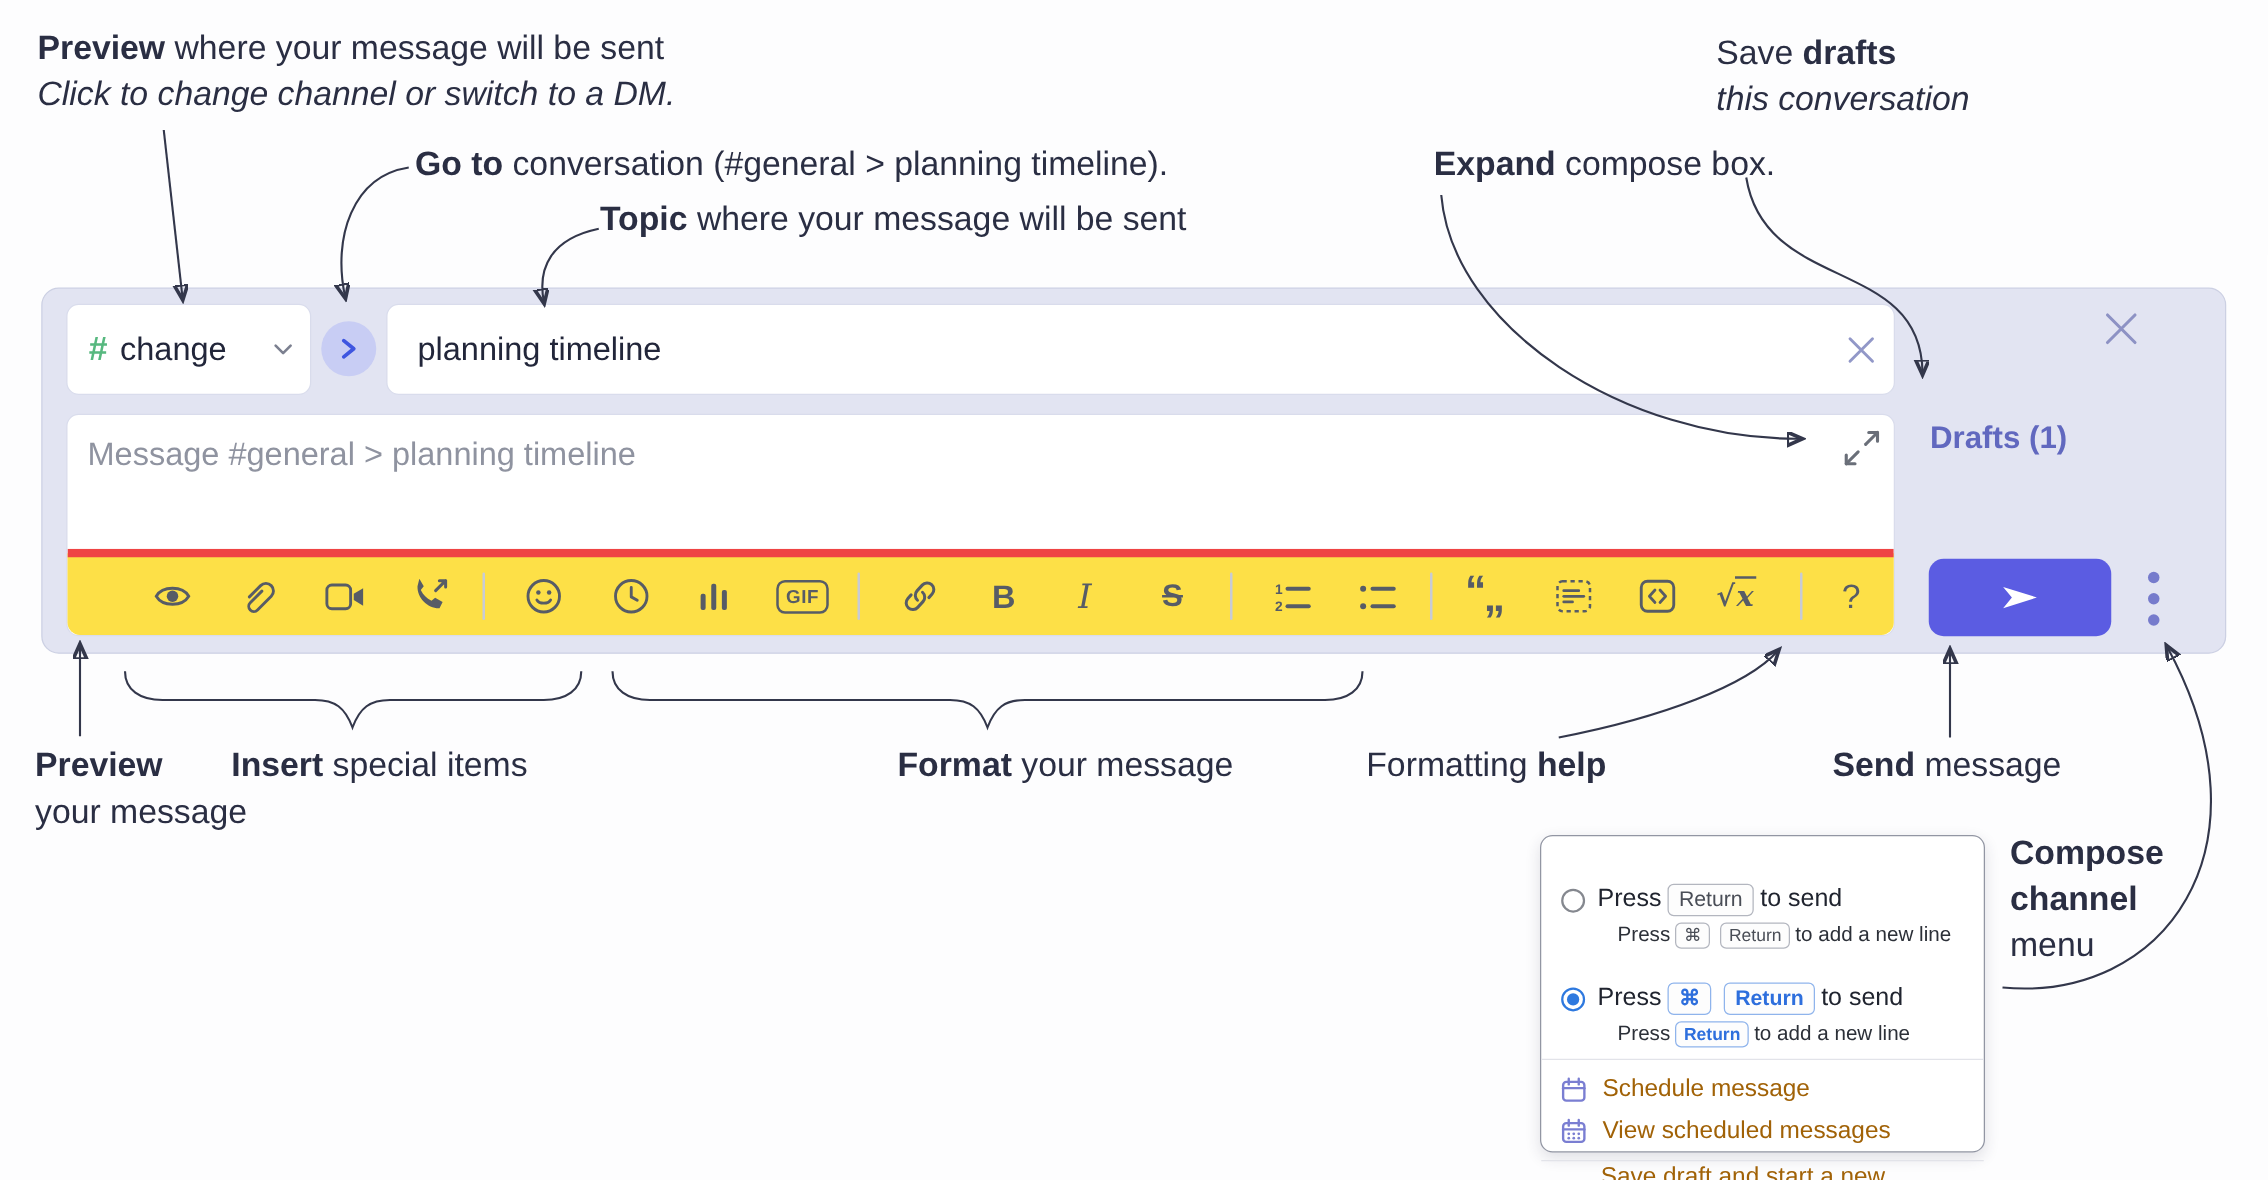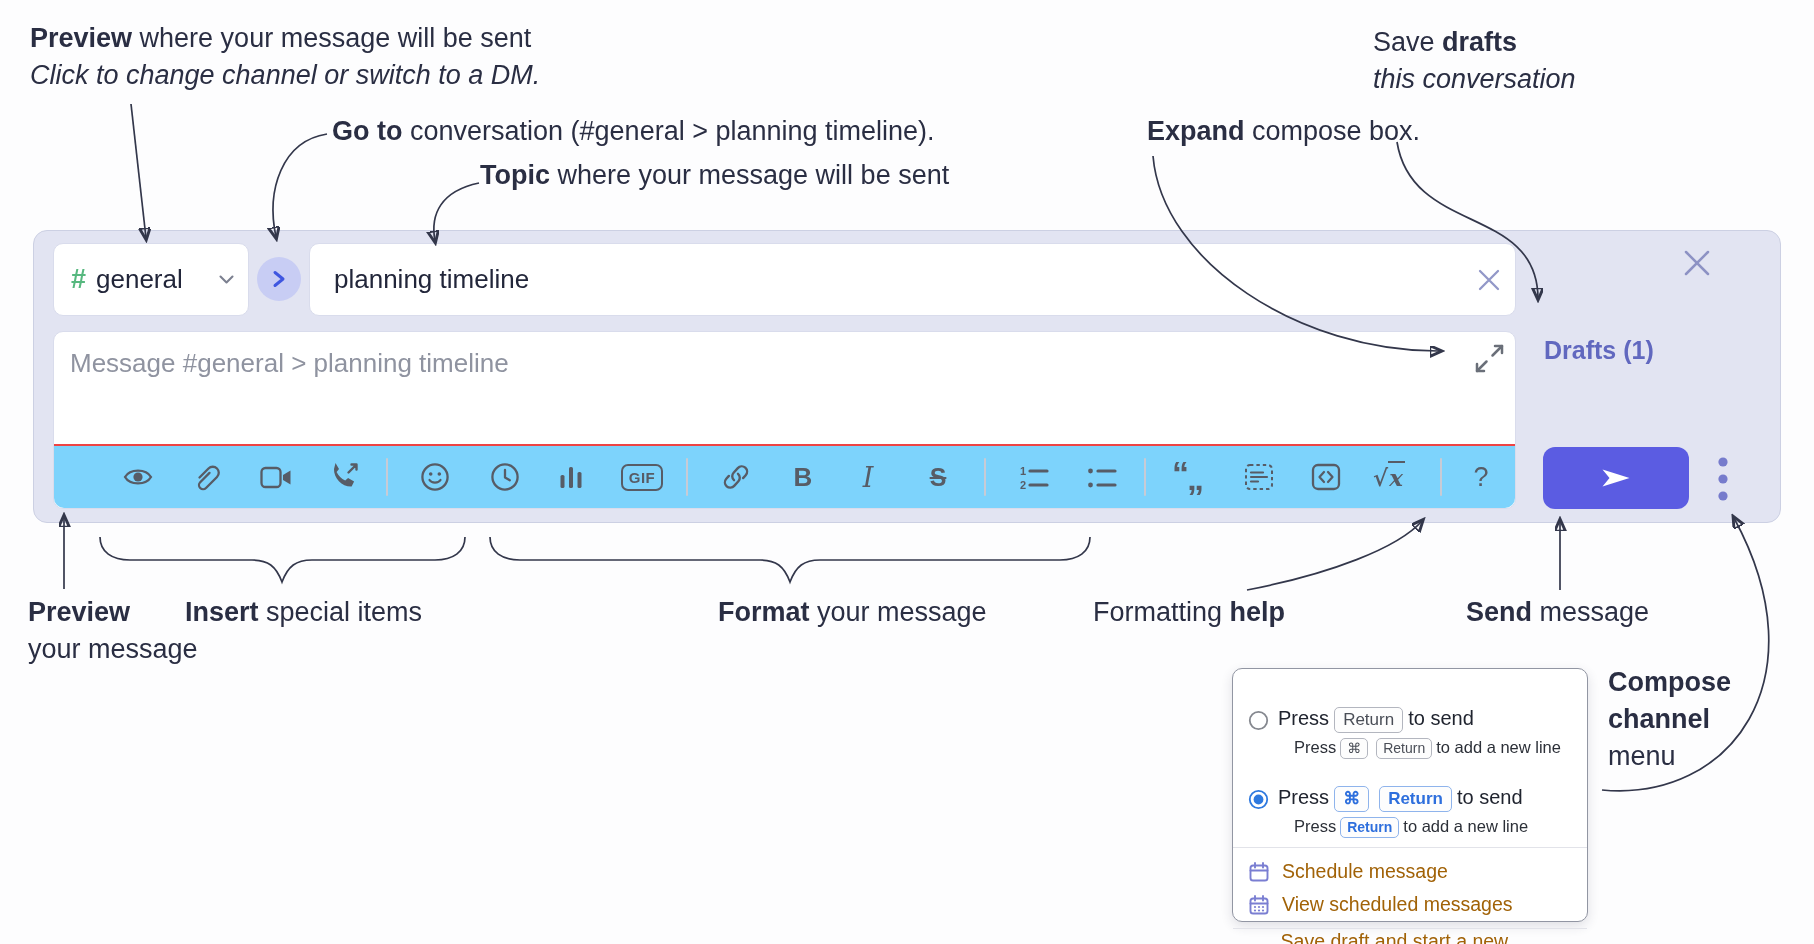--- a/index.html
+++ b/index.html
@@ -25,22 +25,22 @@
   .topicbox{left:275px;top:12px;width:1207px;height:73px;display:flex;align-items:center;}
   .topicbox input{flex:1;border:none;outline:none;background:transparent;font-family:"Liberation Sans",sans-serif;
                   font-size:26px;color:#22263a;padding:0 0 0 24px;}
   .iconbtn{background:none;border:none;padding:0;cursor:pointer;display:flex;align-items:center;justify-content:center;}
   .msgbox{left:19px;top:100px;width:1463px;height:178px;}
   .msgbox textarea{position:absolute;left:0;top:0;width:100%;height:112px;border:none;outline:none;resize:none;
                    background:transparent;font-family:"Liberation Sans",sans-serif;font-size:26px;color:#ec4899;
                    padding:16px 60px 0 16px;box-sizing:border-box;}
   .msgbox textarea::placeholder{color:#8f93a0;opacity:1;}
   .expandbtn{position:absolute;right:8px;top:8px;width:36px;height:36px;}
-  .toolbar{position:absolute;left:0;bottom:0;width:100%;height:62px;background:#7dd3fc;
-           border-top:2px solid #ef4444;border-radius:0 0 10px 10px;}
+  .toolbar{position:absolute;left:0;bottom:0;width:100%;height:62px;background:#fde047;
+           border-top:7px solid #ef4444;border-radius:0 0 10px 10px;}
   .tbtn{position:absolute;top:9px;width:44px;height:44px;color:#575c66;}
   .tdiv{position:absolute;top:12px;width:2px;height:38px;background:#c8cbd5;border-radius:1px;}
   .glyph{font-size:26px;font-weight:700;color:#575c66;}
   .gifbadge{border:2.4px solid #575c66;border-radius:7px;padding:3px 6px;font-size:15px;font-weight:700;
             letter-spacing:.5px;color:#575c66;}
   .strike{text-decoration:line-through;font-size:25px;}
   .ital{font-family:"DejaVu Serif",serif;font-style:italic;font-weight:500;font-size:27px;}
   .sqrtwrap{font-family:"DejaVu Serif",serif;font-size:23px;color:#575c66;font-weight:600;}
   .sqrtwrap .vx{font-style:italic;border-top:2.2px solid #575c66;padding:1px 2px 0 1px;}
   .qmark{font-size:27px;font-weight:500;color:#575c66;}
@@ -106,21 +106,21 @@
   <div class="ann" style="left:1608px;top:664px;">
       <div><span class="b">Compose</span></div>
       <div><span class="b">channel</span></div>
       <div><span>menu</span></div>
     </div>
 
   <div class="compose">
 
     <div class="whitebox chanbox">
       <span class="hash">#</span>
-      <span class="channame">general</span>
+      <span class="channame">change</span>
       <svg width="15" height="10" viewBox="0 0 15 10">
         <polyline points="1.5,1.5 7.5,7.5 13.5,1.5" fill="none" stroke="#7c8090" stroke-width="2.1" stroke-linecap="round" stroke-linejoin="round"></polyline>
       </svg>
     </div>
 
     <div class="gocircle">
       <svg width="16" height="18" viewBox="0 0 16 18">
         <polyline points="4,2.5 12,9 4,15.5" fill="none" stroke="#3f56e0" stroke-width="3" stroke-linecap="round" stroke-linejoin="round"></polyline>
       </svg>
     </div>

